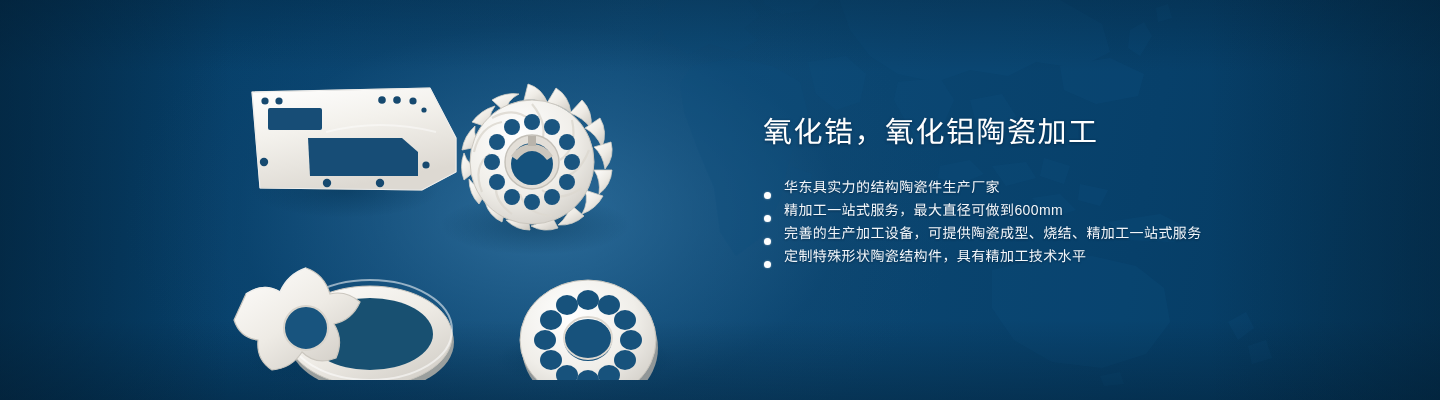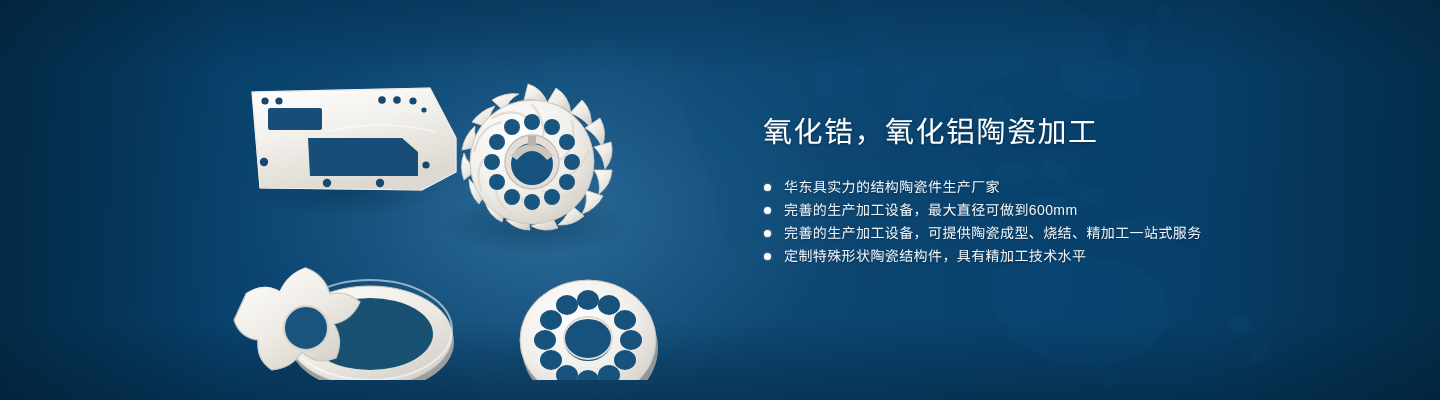--- a/index.html
+++ b/index.html
@@ -67,21 +67,21 @@
     text-shadow:0 1px 3px rgba(0,24,48,0.55);
     white-space:nowrap;
   }
   .bullets{
     list-style:none;
     margin:24px 0 0 0;
     padding:0;
   }
   .bullet{
     display:flex;
-    align-items:center;
+    align-items:flex-end;
     height:23px;
     margin-bottom:0;
   }
   .dot{
     flex:0 0 auto;
     width:7px;height:7px;
     border-radius:50%;
     background:#ffffff;
     margin-right:13px;
     margin-left:1px;
@@ -299,21 +299,21 @@
   <div class="copy">
     <h1 class="headline">氧化锆，氧化铝陶瓷加工</h1>
 
     <ul class="bullets">
       <li class="bullet">
         <span class="dot"></span>
         <span class="bullet-text">华东具实力的结构陶瓷件生产厂家</span>
       </li>
       <li class="bullet">
         <span class="dot"></span>
-        <span class="bullet-text">完善的生产加工设备，最大直径可做到600mm</span>
+        <span class="bullet-text">精加工一站式服务，最大直径可做到600mm</span>
       </li>
       <li class="bullet">
         <span class="dot"></span>
         <span class="bullet-text">完善的生产加工设备，可提供陶瓷成型、烧结、精加工一站式服务</span>
       </li>
       <li class="bullet">
         <span class="dot"></span>
         <span class="bullet-text">定制特殊形状陶瓷结构件，具有精加工技术水平</span>
       </li>
     </ul>

